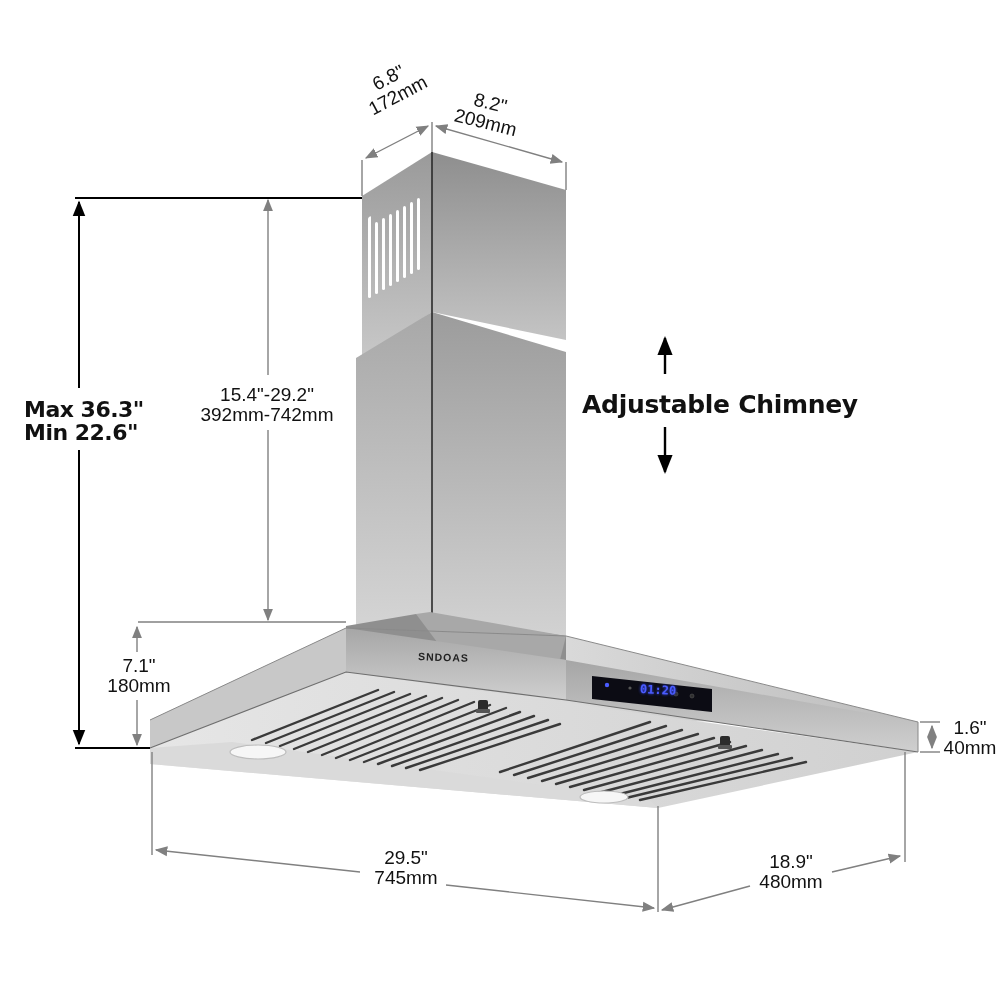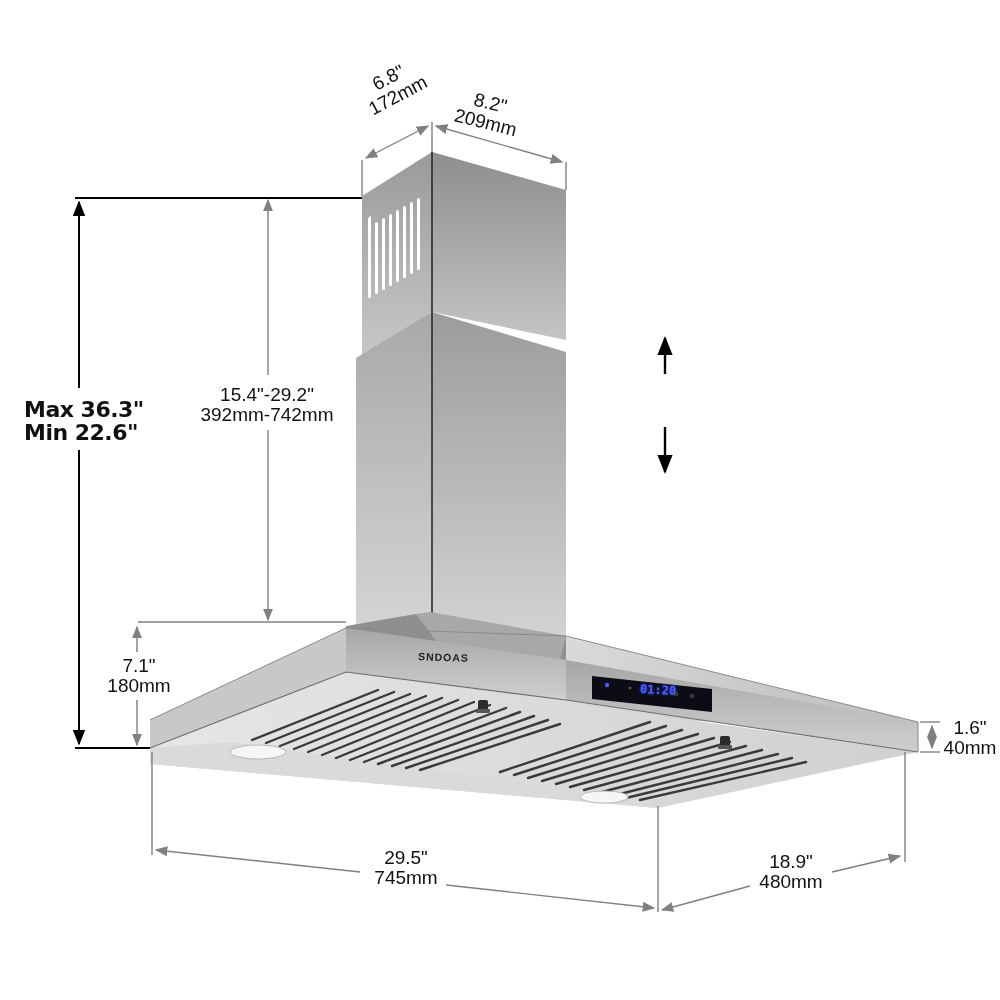--- a/index.html
+++ b/index.html
@@ -217,20 +217,21 @@
   <div class="lbl dim" style="left:192px;top:385px;width:150px;">
     <span>15.4"-29.2"</span>
     <span>392mm-742mm</span>
   </div>
 
   <div class="lbl dim-bold" style="left:24px;top:398px;text-align:left;">
     <span>Max 36.3"</span>
     <span>Min 22.6"</span>
   </div>
 
+  <div class="lbl title" style="left:582px;top:392px;">Adjustable Chimney</div>
 
   <div class="lbl dim" style="left:104px;top:656px;width:70px;">
     <span>7.1"</span>
     <span>180mm</span>
   </div>
 
   <div class="lbl dim" style="left:942px;top:718px;width:56px;">
     <span>1.6"</span>
     <span>40mm</span>
   </div>

